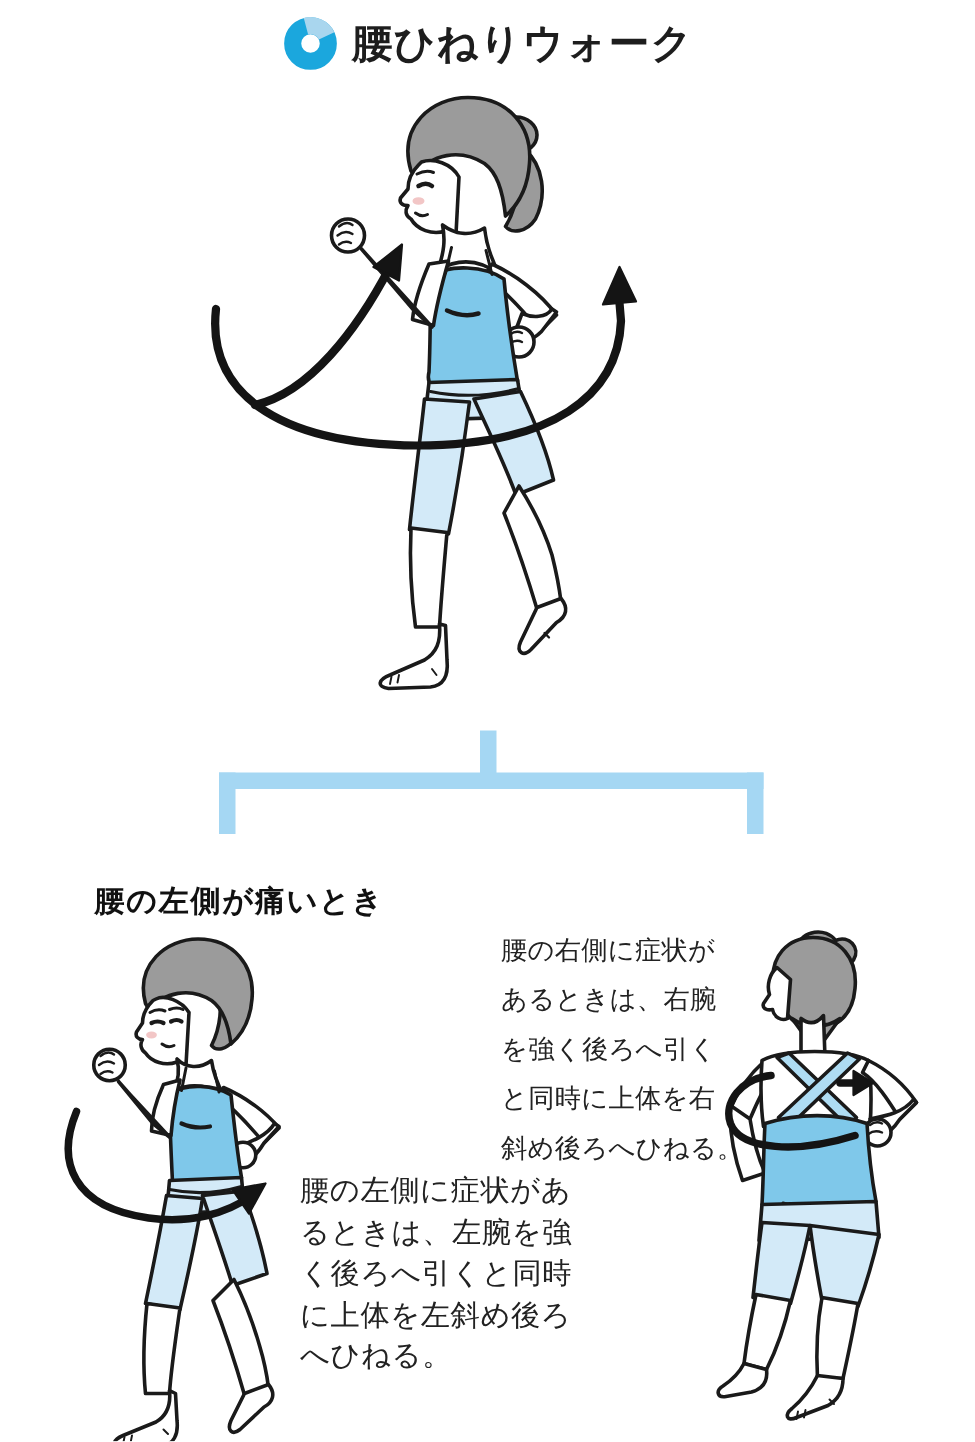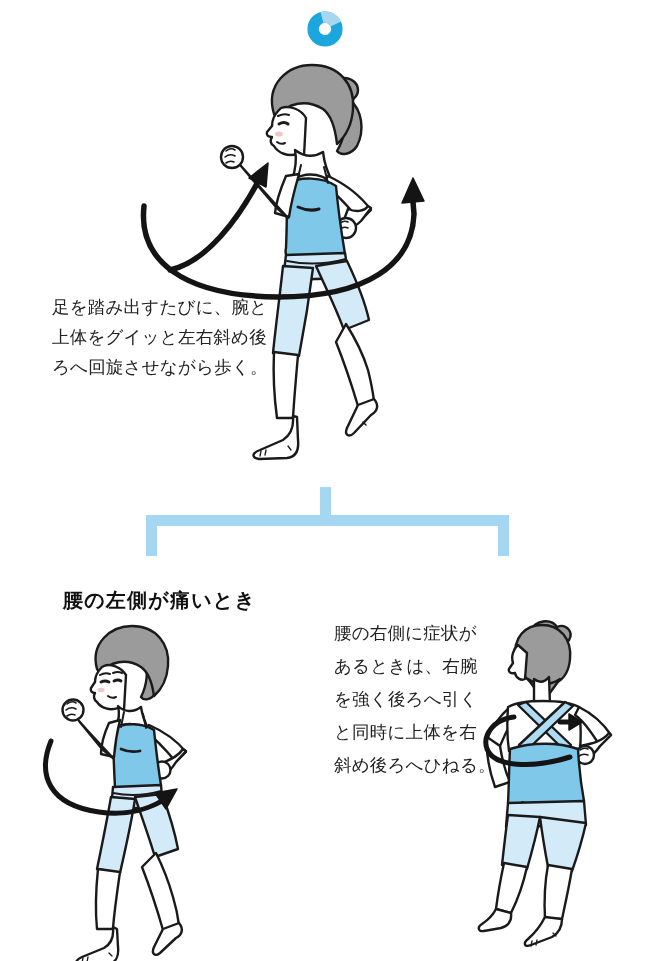--- a/index.html
+++ b/index.html
@@ -43,20 +43,21 @@
 </head>
 <body>
 
 <div id="canvas">
 
   <div class="title-row">
     <svg class="title-icon" viewBox="0 0 40 40">
       <circle cx="20" cy="20" r="12.5" fill="none" stroke="var(--icon_blue,#1ba7dd)" stroke-width="12"></circle>
       <path d="M16.8 7.9 A 12.5 12.5 0 0 1 31.3 14.7" fill="none" stroke="var(--icon_light,#a9d6ee)" stroke-width="12"></path>
     </svg>
+    <div class="title-text">腰ひねりウォーク</div>
   </div>
 
   <svg class="fig fig-main" width="350" height="425" viewBox="0 0 350 425">
     <g class="outline">
 
       <ellipse class="hair" cx="224" cy="34" rx="14" ry="12"></ellipse>
       <path class="hair" d="M230 44 C 242 54 245 74 237 90 C 231 99 221 100 217 95 C 226 80 228 60 221 48 Z"></path>
       <path class="hair" d="M154 58 C 145 28 168 9 192 9 C 219 9 235 28 233 53 C 232 68 226 80 217 88 C 215 70 211 59 203 53 C 187 43 167 46 157 62 Z"></path>
 
       <path class="skin" d="M159 54 C 154 59 152 65 152 70 L 147 76 C 146 79 148 81 152 81 C 150 84 150 88 154 90 C 158 97 168 101 177 98 L 184 100 L 186 62 C 181 53 169 49 161 52 Z"></path>
@@ -94,23 +95,20 @@
       <circle class="skin" cx="112" cy="101" r="11"></circle>
       <path class="thin" style="stroke-width:1.6" d="M106 95 q5 -4 9 -1 M105 101 q5 -4 10 -1 M106 107 q4 -3 8 -1"></path>
     </g>
 
     <path class="arrow" d="M24 150 C 18 204 62 240 158 241 C 248 241 292 208 294 158 L 293 146"></path>
     <path class="ahead" d="M293 122 L 282 147 L 304 145 Z"></path>
     <path class="arrow" d="M50 214 C 86 206 118 164 140 122"></path>
     <path class="ahead" d="M148 107 L 129 122 L 146 131 Z"></path>
   </svg>
 
-  <div class="para para-main">足を踏み出すたびに、腕と
-上体をグイッと左右斜め後
-ろへ回旋させながら歩く。</div>
 
   <div class="bracket bracket-stem"></div>
   <div class="bracket bracket-bar"></div>
   <div class="bracket bracket-leg-l"></div>
   <div class="bracket bracket-leg-r"></div>
 
   <div class="branch-heading heading-left">腰の左側が痛いとき</div>
 
   <svg class="fig fig-left" width="210" height="344" viewBox="0 0 210 344">
     <g class="outline">
@@ -151,20 +149,25 @@
     <path class="arrow" style="stroke-width:5" d="M26 124 C 12 158 24 188 74 195 C 102 199 126 192 143 180"></path>
     <path class="ahead" d="M152 172 L 130 176 L 141 192 Z"></path>
   </svg>
 
   <div class="para para-right">腰の右側に症状が
 あるときは、右腕
 を強く後ろへ引く
 と同時に上体を右
 斜め後ろへひねる。</div>
 
+  <div class="para para-bottom-left">腰の左側に症状があ
+るときは、左腕を強
+く後ろへ引くと同時
+に上体を左斜め後ろ
+へひねる。</div>
 
   <svg class="fig fig-right" width="176" height="345" viewBox="0 0 176 345">
     <g class="outline">
 
       <path class="skin" d="M36 92 C 27 100 18 112 13 124 L 26 131 C 31 119 37 107 44 97 Z"></path>
       <path class="skin" d="M13 122 L 26 131 C 28 144 31 156 36 167 L 21 172 C 15 155 12 137 13 122 Z"></path>
 
       <path class="hair" d="M58 16 C 60 5 77 3 83 12 C 92 8 100 17 95 25 C 91 31 82 33 76 30 C 69 35 59 31 58 23 Z"></path>
       <path class="hair" d="M42 44 C 38 22 52 10 68 10 C 86 10 98 24 96 44 C 95 56 90 64 82 68 L 58 68 C 50 62 44 54 42 44 Z"></path>
       <path class="hair" d="M54 64 L 70 86 L 86 64 C 76 71 64 71 54 64 Z"></path>

